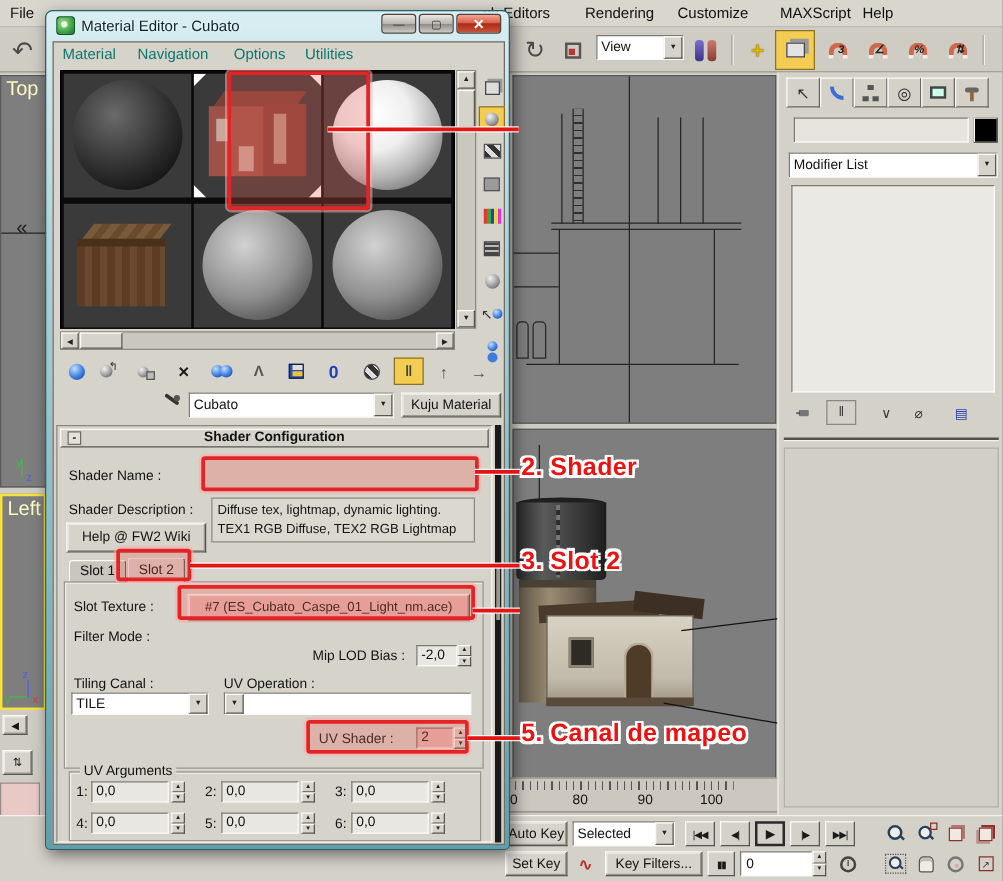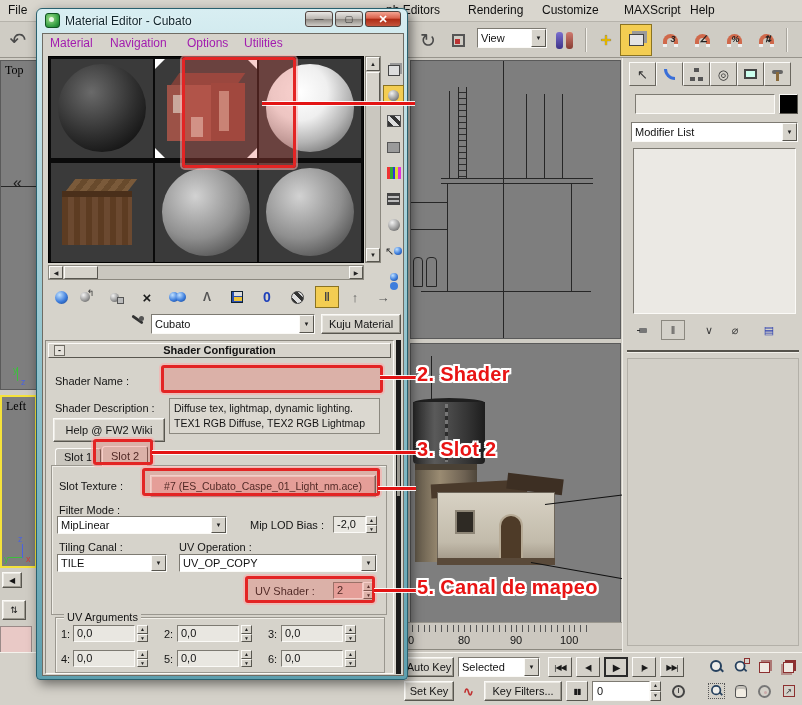--- a/index.html
+++ b/index.html
@@ -31,21 +31,21 @@
   .menuitem { position:absolute; top:3px; font-size:12px; color:#101010; }
   .mtoolbar { position:absolute; left:0; top:22px; width:802px; height:36px; background:#cfccc4; border-bottom:1px solid #97948c; }
   .tbico { position:absolute; top:4px; width:28px; height:28px; display:flex; align-items:center; justify-content:center; color:#4a4a4a; }
   .tbsep { position:absolute; top:6px; width:1px; height:24px; background:#a8a59d; box-shadow:1px 0 0 #f2f0ea; }
   .magnet { width:15px; height:13px; border:4px solid #d0694b; border-bottom:none; border-radius:9px 9px 0 0; position:relative; }
   .magnet::after { content:""; position:absolute; left:-4px; bottom:0; width:4px; height:3px; background:#efefef; box-shadow:11px 0 0 #efefef; }
   .magsub { position:absolute; right:-2px; top:-4px; font-size:9px; font-weight:bold; color:#222; }
 
   
   .vp { position:absolute; background:#7e7e7e; border:1px solid #5a5a5a; }
-  .vplabel { position:absolute; left:4px; top:2px; color:#000000; font-size:12px;font-family:Liberation Serif, serif; }
+  .vplabel { position:absolute; left:4px; top:2px; color:#fef9c3; font-size:16px; }
   .wline { position:absolute; background:#262626; }
 
   
   .cp { position:absolute; left:622px; top:58px; width:180px; height:594px; background:#d4d1c9; border-left:1px solid #efede7; }
   .cptab { position:absolute; top:4px; width:27px; height:24px; display:flex; align-items:center; justify-content:center; background:#d4d1c9; border:1px solid; border-color:#fbfaf7 #6a675f #6a675f #fbfaf7; }
   .stackbtn { position:absolute; top:262px; width:24px; height:20px; display:flex; align-items:center; justify-content:center; color:#3a3a3a; font-size:11px; }
 
   
   .botbar { position:absolute; left:0; top:652px; width:802px; height:53px; background:#d4d1c9; border-top:1px solid #f4f2ec; }
   .playbtn { position:absolute; height:20px; background:#d4d1c9; border:1px solid; border-color:#fbfaf7 #58564f #58564f #fbfaf7; display:flex; align-items:center; justify-content:center; font-size:8px; color:#1a1a1a; letter-spacing:-1px; }
@@ -58,21 +58,21 @@
   
   .medlg { position:absolute; left:36px; top:8px; width:372px; height:672px; z-index:30;
            background:linear-gradient(180deg,#d8eef2 0%, #a9d2da 30%, #7db6c2 70%, #5e9fae 100%);
            border:1px solid #29606e; border-radius:6px 6px 4px 4px; box-shadow:3px 4px 12px rgba(0,0,0,.5); }
   .metitle { position:absolute; left:8px; top:4px; font-size:12px; color:#10242b; text-shadow:0 0 3px #fff; display:flex; align-items:center; gap:5px; }
   .meicon { width:15px; height:15px; border-radius:3px; background:radial-gradient(circle at 35% 35%, #9fe08a, #2f9a3f 70%, #176b2a); border:1px solid #0f5220; position:relative; }
   .meicon::after { content:""; position:absolute; left:3px; top:3px; width:5px; height:5px; border-radius:50%; background:rgba(255,255,255,.8); }
   .winbtn { position:absolute; top:2px; height:16px; border:1px solid #50433f; border-radius:3px; display:flex; align-items:center; justify-content:center; color:#fff; font-size:9px; background:linear-gradient(180deg,#e9e7e4,#b9b5b0 50%,#8f8a84 52%,#cfccc7); color:#333; }
   .winbtn.close { background:linear-gradient(180deg,#f4a492,#d9604a 45%,#ad2a14 50%,#c4553d); color:#fff; font-weight:bold; font-size:11px; }
   .meclient { position:absolute; left:5px; top:24px; width:362px; height:643px; background:#d6d3cb; border:1px solid #6f6c64; }
-  .memenu { position:absolute; top:2px; font-size:12px; color:#a21caf; }
+  .memenu { position:absolute; top:2px; font-size:12px; color:#0f766e; }
 
   .sampleframe { position:absolute; left:5px; top:22px; width:316px; height:207px; background:#0a0a0a; border:1px solid #000; }
   .cell { position:absolute; width:102px; height:99px; background:#3a3a3a; overflow:hidden; }
   .sphere { position:absolute; left:7px; top:5px; width:88px; height:88px; border-radius:50%; }
   .corner { position:absolute; width:0; height:0; border-style:solid; z-index:3; }
 
   .scroll { position:absolute; background:#cac7bf; border:1px solid #8b887f; }
   .sarrow { position:absolute; background:#d6d3cb; border:1px solid; border-color:#fbfaf7 #58564f #58564f #fbfaf7; font-size:6px; display:flex; align-items:center; justify-content:center; color:#222; }
   .sthumb { position:absolute; background:#d6d3cb; border:1px solid; border-color:#fbfaf7 #58564f #58564f #fbfaf7; }
 
@@ -506,39 +506,34 @@
           </div>
 
         <div class="grouping" style="left:5px;top:124px;width:336px;height:150px"></div>
 
         <span class="lbl" style="left:13px;top:139px">Slot Texture :</span>
         <div class="pushbtn" style="left:104px;top:134px;width:226px;height:22px;font-size:10.5px;background:#e3b9b4">
             <span>#7 (ES_Cubato_Caspe_01_Light_nm.ace)</span>
           </div>
 
         <span class="lbl" style="left:13px;top:163px">Filter Mode :</span>
-        <div class="combo" style="left:11px;top:175px;width:170px;height:18px">
-          <span class="ctext">MipLinear</span>
-          <span class="cbtn">▼</span>
-        </div>
         <span class="lbl" style="left:204px;top:178px">Mip LOD Bias :</span>
         <div class="numfield" style="left:287px;top:175px;width:33px"><span>-2,0</span></div>
         <span class="spin" style="left:320px;top:175px;height:17px">
             <b>▲</b>
             <b>▼</b>
           </span>
 
         <span class="lbl" style="left:13px;top:200px">Tiling Canal :</span>
         <span class="lbl" style="left:133px;top:200px">UV Operation :</span>
         <div class="combo" style="left:11px;top:213px;width:110px;height:18px">
           <span class="ctext">TILE</span>
           <span class="cbtn">▼</span>
         </div>
         <div class="combo" style="left:133px;top:213px;width:198px;height:18px">
-          <span class="ctext">UV_OP_COPY</span>
           <span class="cbtn">▼</span>
         </div>
 
         <span class="lbl" style="left:209px;top:244px">UV Shader :</span>
         <div class="numfield" style="left:287px;top:241px;width:30px;background:#e3b9b4"><span>2</span></div>
         <span class="spin" style="left:317px;top:241px;height:17px">
             <b>▲</b>
             <b>▼</b>
           </span>
 

